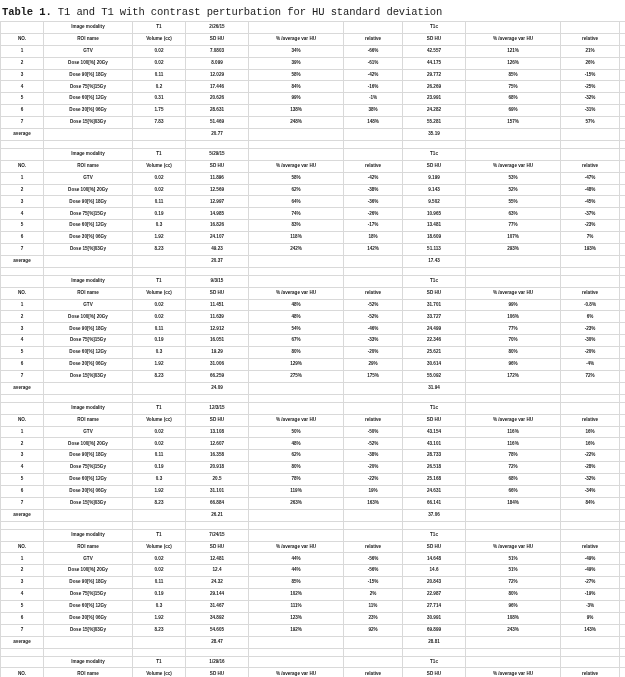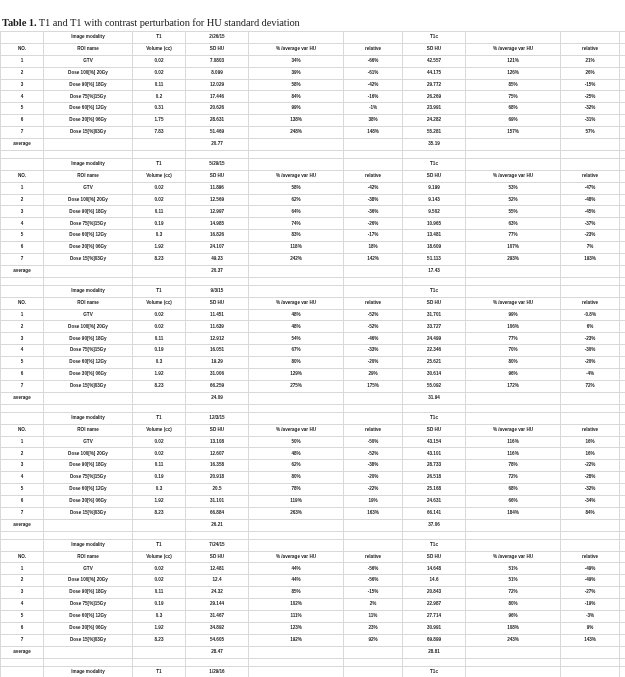--- a/index.html
+++ b/index.html
@@ -16,23 +16,23 @@
   }
   #page {
     width: 625px;
     height: 677px;
     position: relative;
     box-sizing: border-box;
   }
   .caption {
     font-size: 10.5px;
     line-height: 13px;
-    padding: 16px 0 2px 2px;
+    padding: 6px 0 2px 2px;
     white-space: nowrap;
-    font-family: Liberation Serif, serif;
+    font-family: Liberation Mono, monospace;
     letter-spacing: -0.1px;
   }
   .caption .cap-strong {
     font-weight: bold;
   }
   table.grid {
     border-collapse: collapse;
     width: 625px;
     table-layout: fixed;
     font-size: 4.6px;

